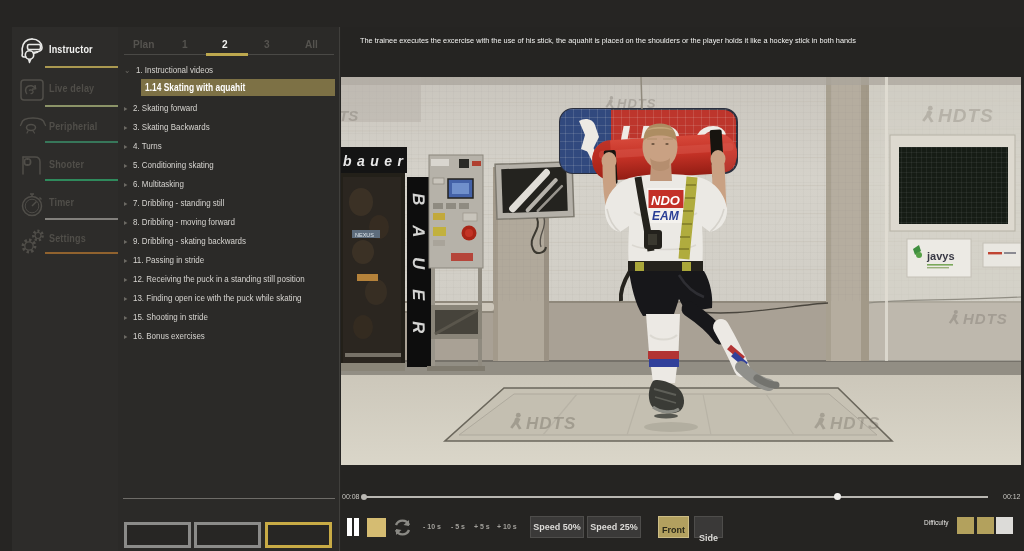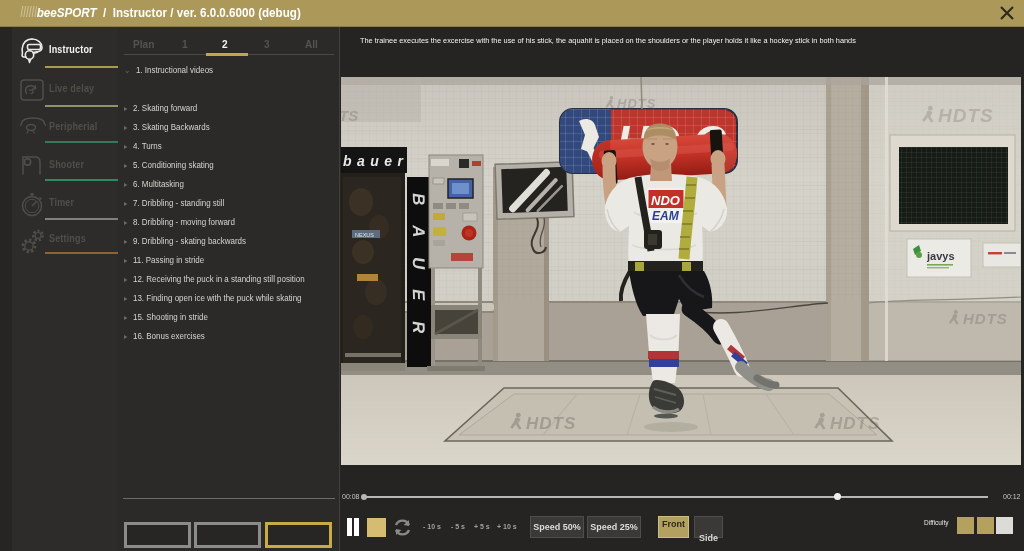--- a/index.html
+++ b/index.html
@@ -38,35 +38,20 @@
   .step { position:absolute; top:496px; font-size:7px; font-weight:bold; color:#a2a09b; }
   .btn { position:absolute; top:489px; height:22px; background:#3a3938; border:1px solid #4e4d4b; color:#dddcd9; font-size:9px; font-weight:bold; text-align:center; }
   .btn.gold { background:#b2a05f; border:1px solid #cdbd85; color:#2b2a1a; }
   #diff { position:absolute; left:583px; top:492px; font-size:6.5px; color:#e8e7e4; }
   .dsq { position:absolute; top:490px; width:17px; height:17px; background:#b3a15d; }
 </style>
 </head>
 <body>
 <div id="stage">
 
-  <div id="topbar">
-    <div id="title"><svg width="18" height="13" viewBox="0 0 18 13" style="vertical-align:-1px;">
-          <g stroke="#cfc49a" stroke-width="1.1">
-            <line x1="3" y1="1" x2="1" y2="12"></line>
-            <line x1="6" y1="1" x2="4" y2="12"></line>
-            <line x1="9" y1="1" x2="7" y2="12"></line>
-            <line x1="12" y1="1" x2="10" y2="12"></line>
-            <line x1="15" y1="1" x2="13" y2="12"></line>
-            <line x1="18" y1="1" x2="16" y2="12"></line>
-          </g>
-        </svg><span class="it">beeSPORT</span>&nbsp; /&nbsp; Instructor / ver. 6.0.0.6000 (debug)</div>
-    <svg id="closex" viewBox="0 0 18 18">
-        <path d="M3 3 L15 15 M15 3 L3 15" stroke="#2f2b1c" stroke-width="2.2" fill="none"></path>
-      </svg>
-  </div>
 
   <div id="sidebar">
     <div class="mi" style="top:9px;">
       <svg width="26" height="28" viewBox="0 0 26 28" style="top:1px;">
         <path d="M13 2 C7 2 3.4 6.5 3.2 11.5 C3 14 3.8 15.5 3.2 17.5 C2.8 19 3.4 20 5 20 L7 20" stroke="#e9e9e7" stroke-width="1.6" fill="none" stroke-linecap="round"></path>
         <path d="M13 2 C19 2 23 6 23 10.5 C23 13 21.5 14 19.5 14.5 L14 15.5" stroke="#e9e9e7" stroke-width="1.6" fill="none" stroke-linecap="round"></path>
         <rect x="8.5" y="7.5" width="13" height="5" rx="1.5" stroke="#e9e9e7" stroke-width="1.6" fill="none"></rect>
         <circle cx="10.5" cy="18" r="4.2" stroke="#e9e9e7" stroke-width="1.6" fill="none"></circle>
         <path d="M14.5 16.5 L19 15" stroke="#e9e9e7" stroke-width="1.6" fill="none"></path>
         <path d="M9.5 22 L10.5 25.5 L12 22" stroke="#e9e9e7" stroke-width="1.4" fill="none" stroke-linejoin="round"></path>
@@ -129,20 +114,23 @@
 
   <div id="midpanel">
     <span class="tab" style="left:15px;">Plan</span>
     <span class="tab" style="left:64px;">1</span>
     <span class="tab" style="left:104px; color:#f2f2f0;">2</span>
     <span class="tab" style="left:146px;">3</span>
     <span class="tab" style="left:187px;">All</span>
     <div id="tabline"></div>
     <div id="tabgold"></div>
     <div class="li" style="top:37px; left:6px;"><span class="ar" style="font-size:9px;">⌄</span> 1. Instructional videos</div>
+    <div id="hl">
+        <span>1.14 Skating with aquahit</span>
+      </div>
     <div class="li" style="top:75px; left:6px;"><span class="ar">▸</span> 2. Skating forward</div>
     <div class="li" style="top:94px; left:6px;"><span class="ar">▸</span> 3. Skating Backwards</div>
     <div class="li" style="top:113px; left:6px;"><span class="ar">▸</span> 4. Turns</div>
     <div class="li" style="top:132px; left:6px;"><span class="ar">▸</span> 5. Conditioning skating</div>
     <div class="li" style="top:151px; left:6px;"><span class="ar">▸</span> 6. Multitasking</div>
     <div class="li" style="top:170px; left:6px;"><span class="ar">▸</span> 7. Dribbling - standing still</div>
     <div class="li" style="top:189px; left:6px;"><span class="ar">▸</span> 8. Dribbling - moving forward</div>
     <div class="li" style="top:208px; left:6px;"><span class="ar">▸</span> 9. Dribbling - skating backwards</div>
     <div class="li" style="top:227px; left:6px;"><span class="ar">▸</span> 11. Passing in stride</div>
     <div class="li" style="top:246px; left:6px;"><span class="ar">▸</span> 12. Receiving the puck in a standing still position</div>
@@ -409,21 +397,21 @@
       <path d="M18 14 A7 7 0 0 1 5 14" stroke="#8a8984" stroke-width="2.4" fill="none"></path>
       <path d="M18 4 L18 10 L12.5 9 Z" fill="#8a8984"></path>
       <path d="M5 19 L5 13 L10.5 14 Z" fill="#8a8984"></path>
     </svg>
     <span class="step" style="left:82px;">- 10 s</span>
     <span class="step" style="left:110px;">- 5 s</span>
     <span class="step" style="left:133px;">+ 5 s</span>
     <span class="step" style="left:156px;">+ 10 s</span>
     <div class="btn" style="left:189px; width:54px; padding-top:5px;">Speed 50%</div>
     <div class="btn" style="left:246px; width:54px; padding-top:5px;">Speed 25%</div>
-    <div class="btn gold" style="left:317px; width:31px; padding-top:2px;">Front</div>
+    <div class="btn gold" style="left:317px; width:31px; padding-top:8px;">Front</div>
     <div class="btn" style="left:353px; width:29px; padding-top:16px;">Side</div>
     <div id="diff">Difficulty</div>
     <div class="dsq" style="left:616px;"></div>
     <div class="dsq" style="left:636px;"></div>
     <div class="dsq" style="left:655px; background:#dcdbd8;"></div>
   </div>
 
 </div>
 
 </body></html>

